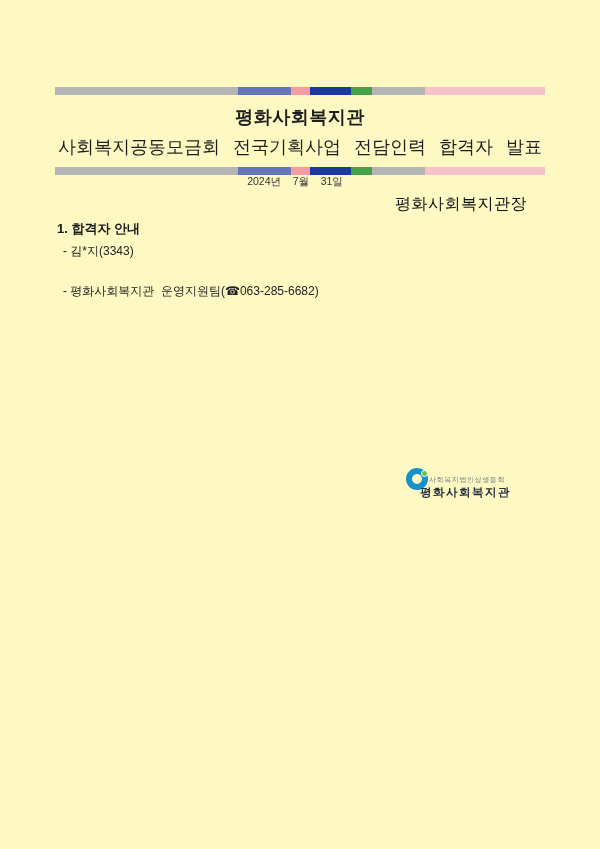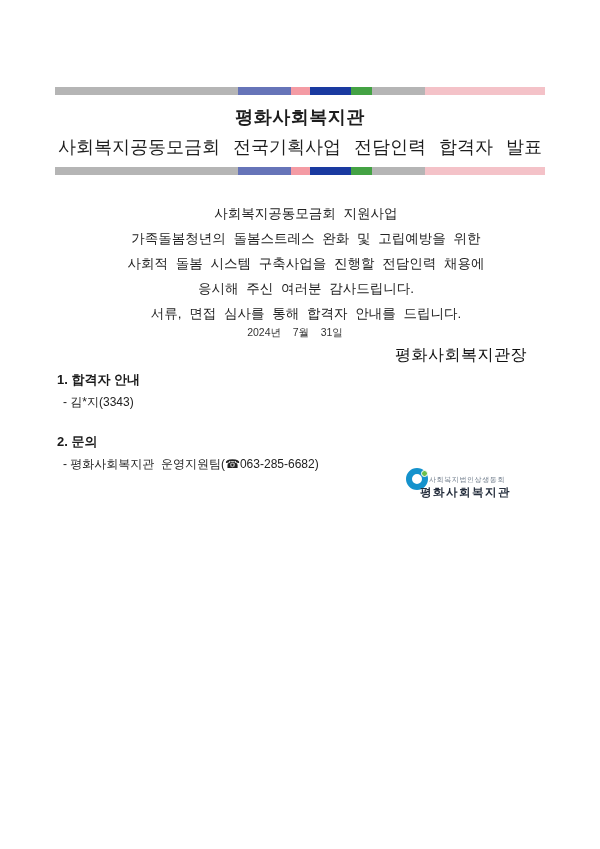--- a/index.html
+++ b/index.html
@@ -2,21 +2,21 @@
 <html><head>
 <meta charset="utf-8">
 <style>
   * { margin: 0; padding: 0; box-sizing: border-box; }
   html, body { background: #e8e8e8; }
   body { display: flex; justify-content: center; }
   .page {
     position: relative;
     width: 600px;
     height: 849px;
-    background: #ffffff;
+    background: #fef9c3;
     font-family: "Liberation Sans", "DejaVu Sans", sans-serif;
     color: #1d1d1d;
     overflow: hidden;
   }
   .doc { padding: 87px 55px 0 55px; }
 
   .bar {
     display: flex;
     height: 8px;
     width: 490px;
@@ -157,39 +157,31 @@
     <div class="bar">
         <span class="seg" style="width: 183px; background: rgb(181, 181, 181);"></span>
         <span class="seg" style="width: 53px; background: rgb(102, 116, 184);"></span>
         <span class="seg" style="width: 19px; background: rgb(244, 155, 164);"></span>
         <span class="seg" style="width: 41px; background: rgb(26, 58, 160);"></span>
         <span class="seg" style="width: 21px; background: rgb(68, 162, 68);"></span>
         <span class="seg" style="width: 53px; background: rgb(181, 181, 181);"></span>
         <span class="seg" style="width: 120px; background: rgb(244, 194, 200);"></span>
       </div>
 
-    <div class="body-text">
-      <div>사회복지공동모금회 지원사업</div>
-      <div>가족돌봄청년의 돌봄스트레스 완화 및 고립예방을 위한</div>
-      <div>사회적 돌봄 시스템 구축사업을 진행할 전담인력 채용에</div>
-      <div>응시해 주신 여러분 감사드립니다.</div>
-      <div>서류, 면접 심사를 통해 합격자 안내를 드립니다.</div>
-    </div>
 
     <div class="date-line">2024년    7월    31일</div>
 
     <div class="signature-line">평화사회복지관장</div>
 
     <div class="sections">
       <div class="section">
         <div class="section-heading">1. 합격자 안내</div>
         <div class="section-item">- 김*지(3343)</div>
       </div>
       <div class="section">
-        <div class="section-heading">2. 문의</div>
         <div class="section-item">- 평화사회복지관  운영지원팀(☎063-285-6682)</div>
       </div>
     </div>
 
   </div>
 
   <div class="logo">
     <span class="logo-ring" style="border-color: rgb(21, 146, 204);"></span>
     <span class="logo-dot" style="background: rgb(106, 191, 75);"></span>
     <span class="logo-small-text">사회복지법인상생동회</span>

